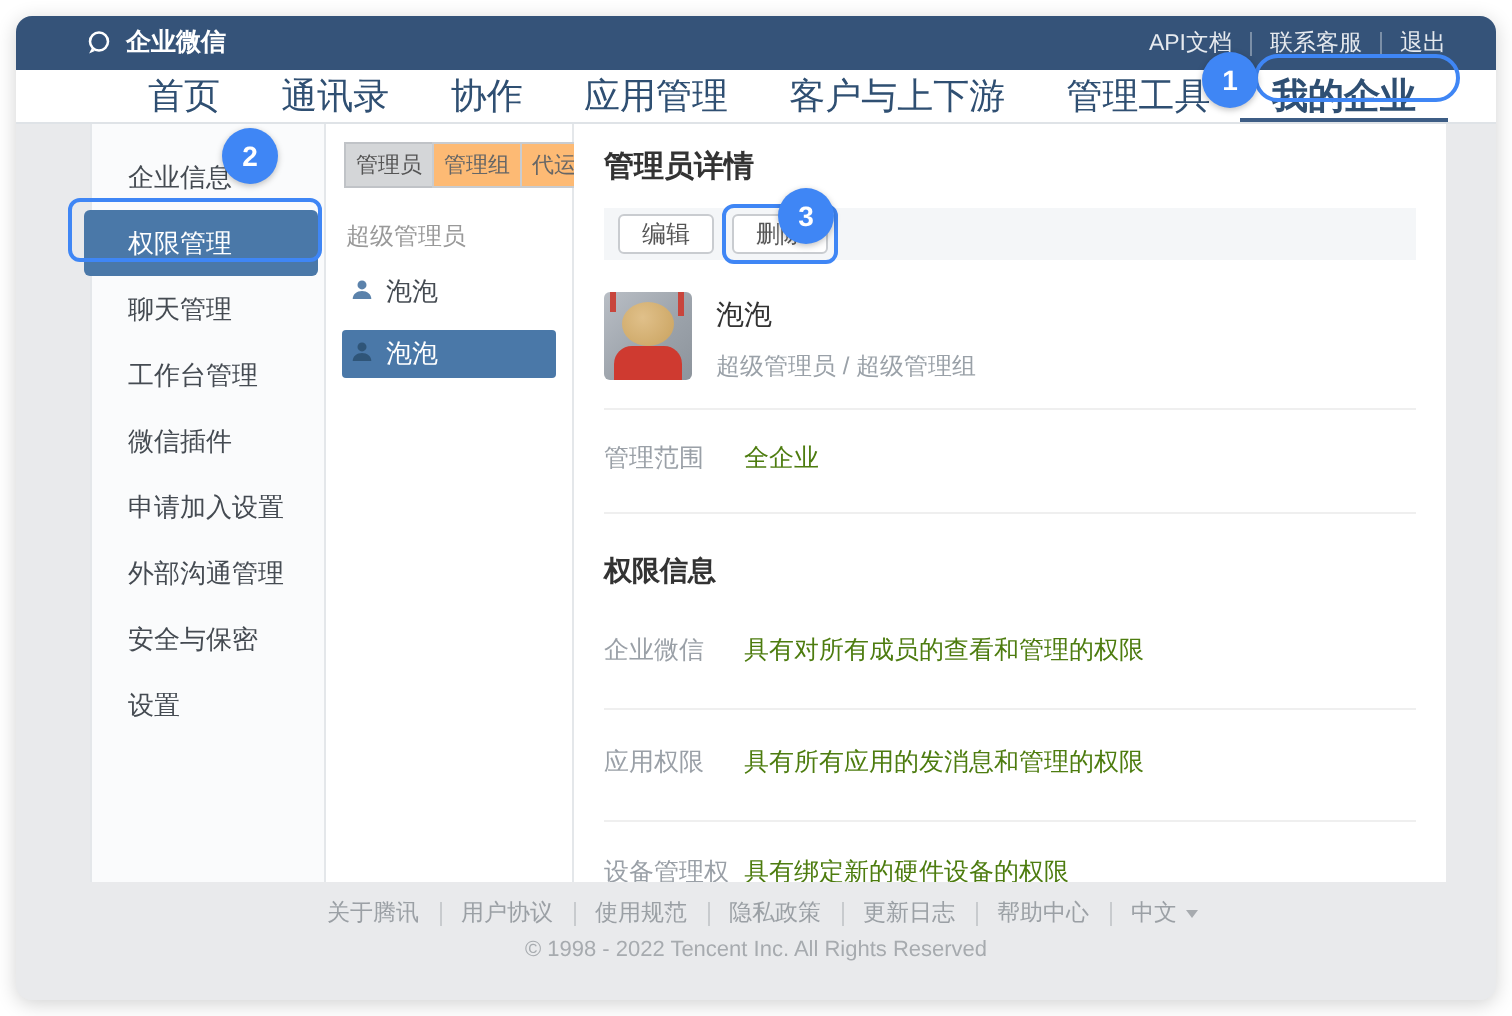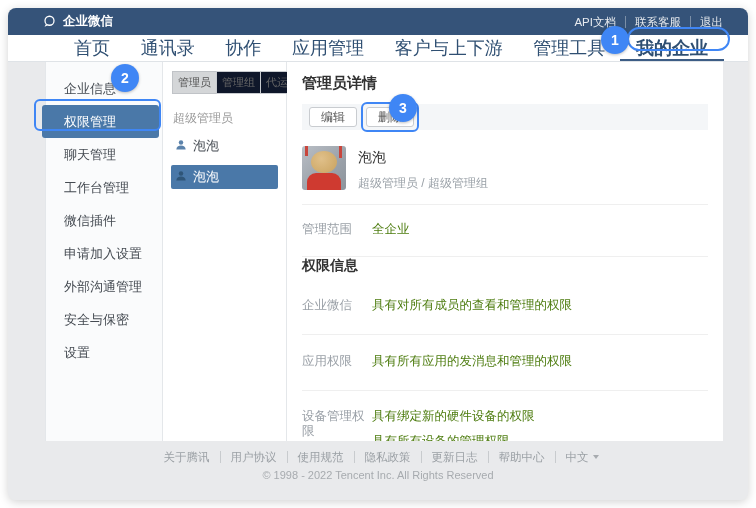--- a/index.html
+++ b/index.html
@@ -41,21 +41,21 @@
              border-left:1px solid #e4e7ea; border-right:1px solid #e4e7ea;
              padding-top:10px; }
   .side-item { height:33px; display:flex; align-items:center; padding-left:15px;
                font-size:13px; color:#454b52; cursor:pointer; margin:0 3px;
                border-radius:3px; position:relative; }
   .side-item.selected { background:#4a78a8; color:#ffffff; margin-left:-4px; padding-left:22px; }
 
   .admin-col { width:124px; flex:0 0 auto; background:#ffffff;
                border-right:1px solid #e4e7ea; padding:9px 8px 0 8px; }
   .seg { display:flex; align-items:center; }
-  .seg-btn { font-size:11px; color:#666; background:#0f172a; border:1px solid #c9ccd0;
+  .seg-btn { font-size:11px; color:#666; background:#fdba74; border:1px solid #c9ccd0;
              padding:3px 5px; cursor:pointer; margin-left:-1px; white-space:nowrap; }
   .seg-btn:first-child { margin-left:1px; }
   .seg-btn.selected { background:#d4d6d8; border-color:#c0c3c7; color:#555; }
   .seg-add { font-size:15px; color:#888; margin-left:7px; cursor:pointer; line-height:15px; }
   .group-label { font-size:12px; color:#999; margin-top:16px; padding-left:2px; }
   .member { display:flex; align-items:center; gap:6px; font-size:13px; color:#454b52;
             margin-top:7px; padding:3px 6px 3px 4px; border-radius:2px; cursor:pointer; }
   .member svg { flex:0 0 auto; }
   .member.selected { background:#4a78a8; color:#fff; }
 
@@ -212,21 +212,21 @@
 
       <div class="divider" style="margin-top:12px;"></div>
 
       <div class="row" style="margin-top:17px;">
         <div class="lab">管理范围</div>
         <div class="val">全企业</div>
       </div>
 
       <div class="divider" style="margin-top:19px;"></div>
 
-      <div class="section-title" style="">权限信息</div>
+      <div class="section-title" style="margin-top:20px;">权限信息</div>
 
       <div class="row" style="margin-top:23px;">
         <div class="lab">企业微信</div>
         <div class="val">具有对所有成员的查看和管理的权限</div>
       </div>
 
       <div class="divider" style="margin-top:21px;"></div>
 
       <div class="row" style="margin-top:19px;">
         <div class="lab">应用权限</div>

